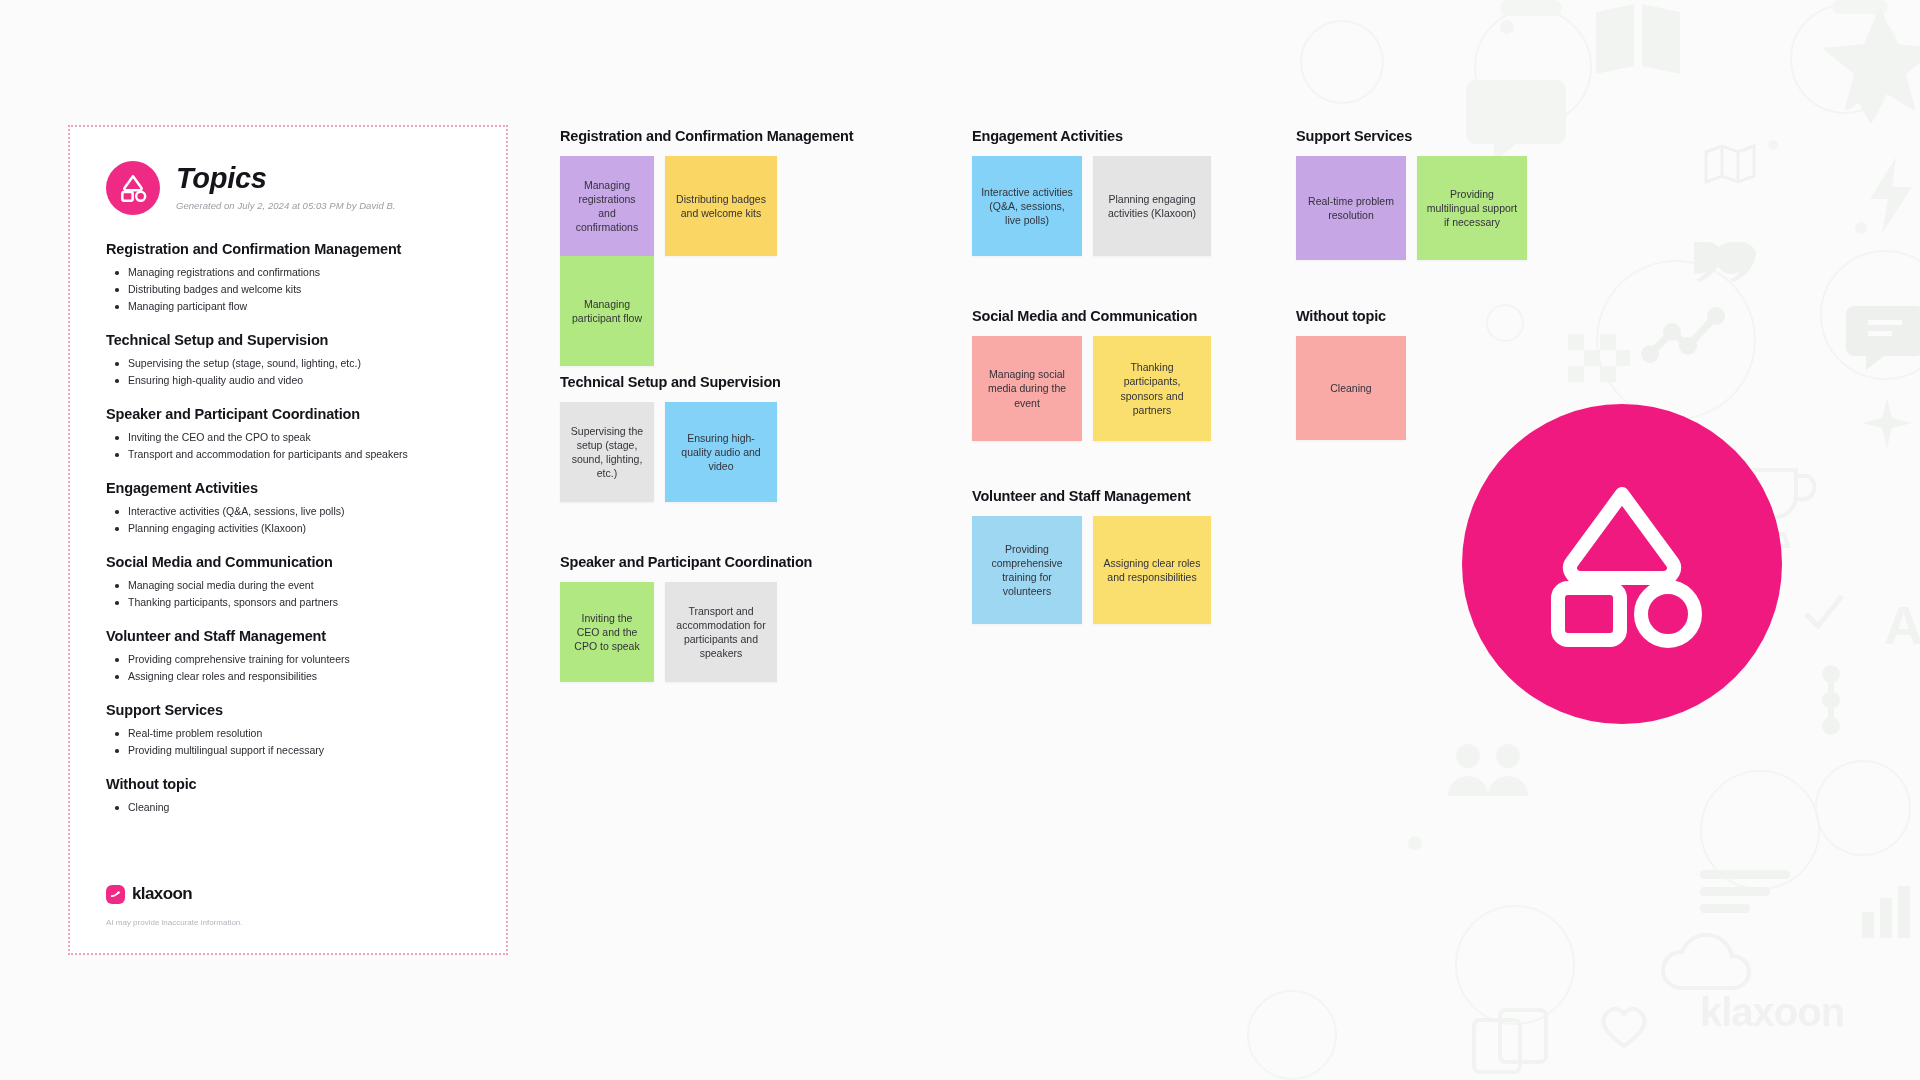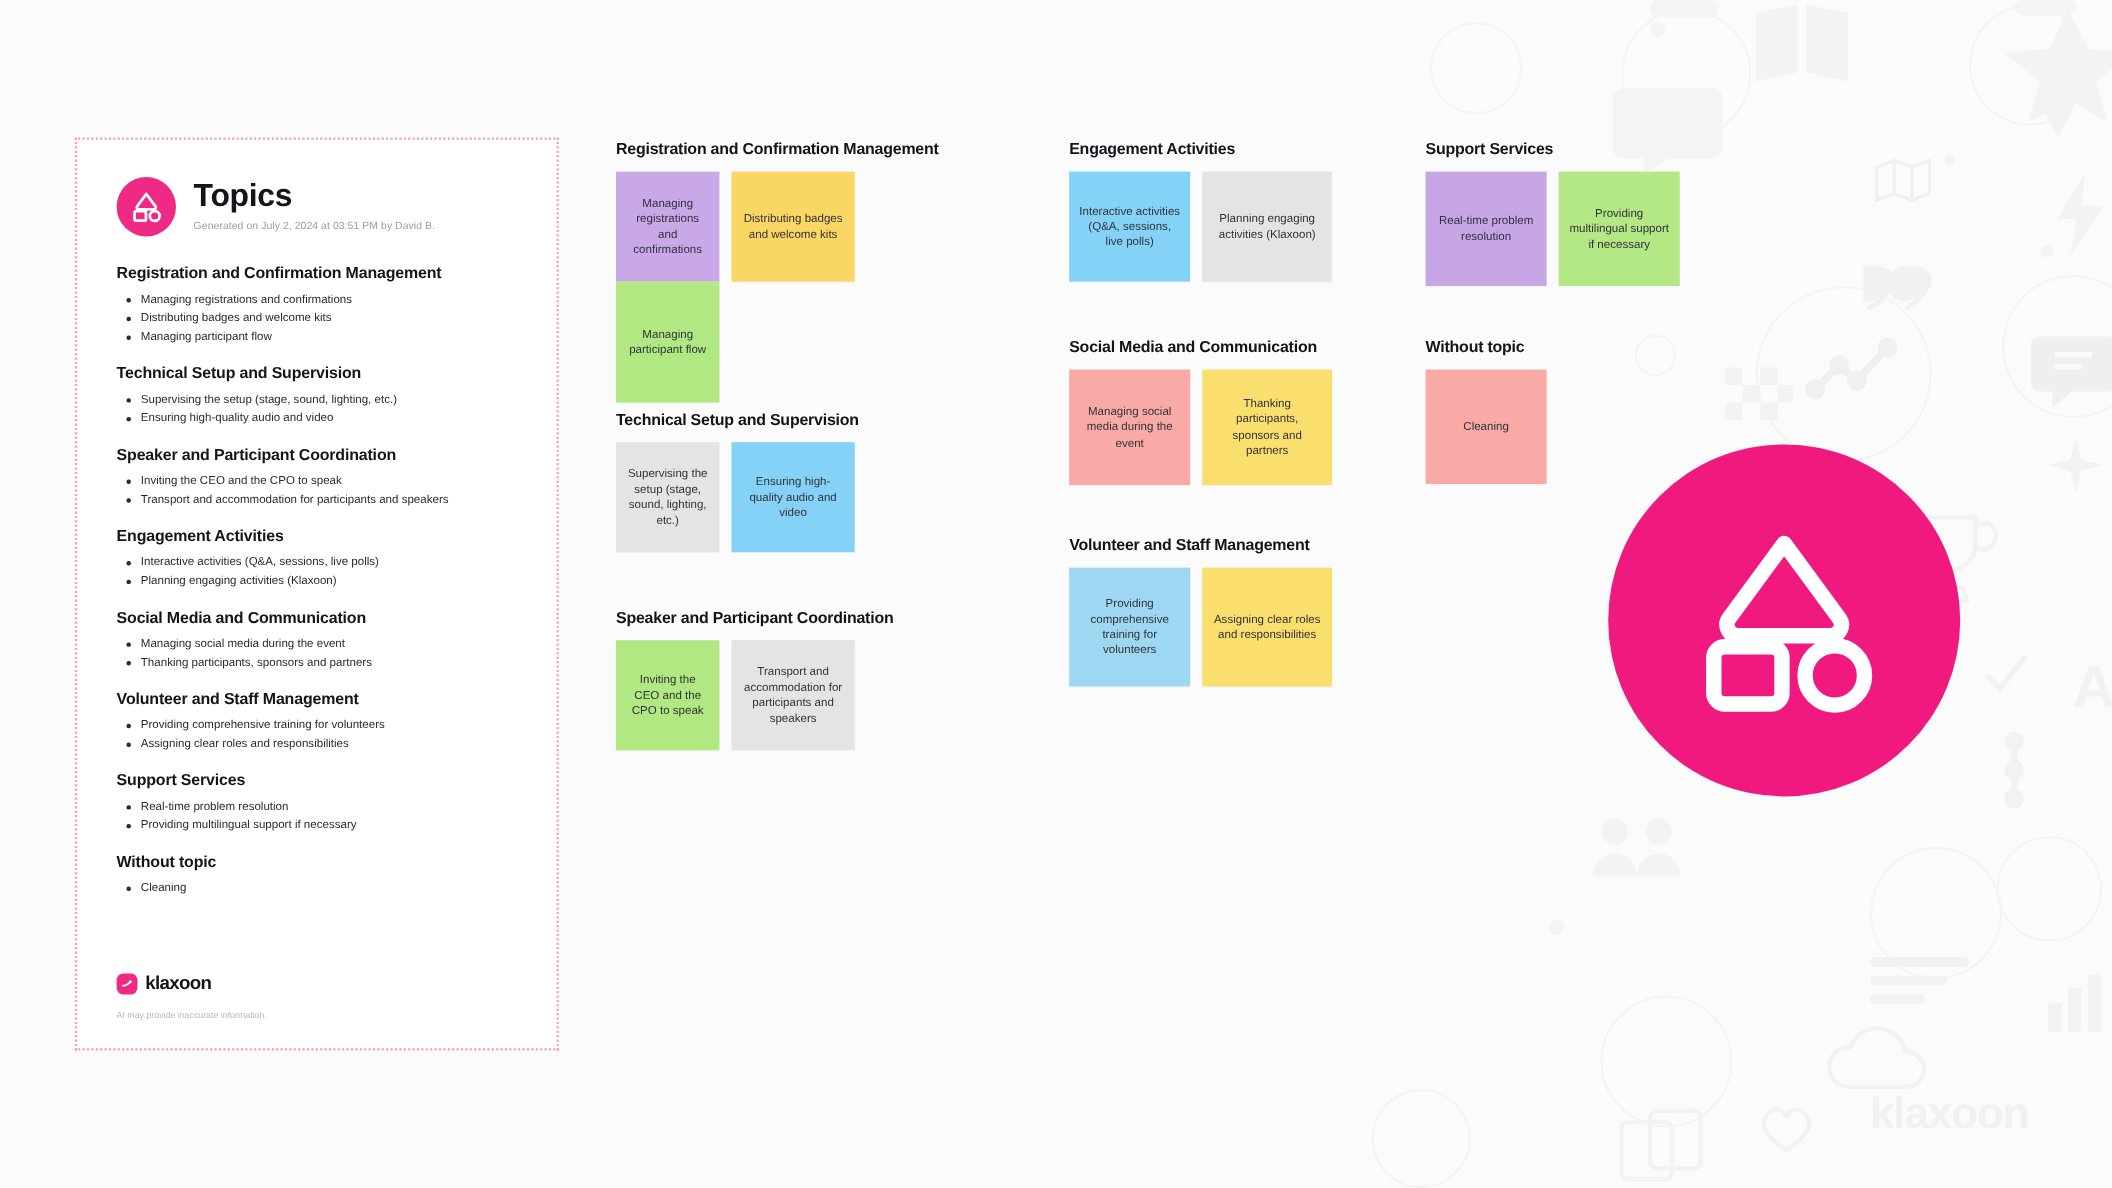--- a/index.html
+++ b/index.html
@@ -67,20 +67,21 @@
     background: #ffffff;
     border: 2px dotted #f2a0c0;
     padding: 32px 36px 0 36px;
     z-index: 2;
   }
   #panel-header {
     display: flex;
     align-items: flex-start;
     gap: 16px;
     margin-bottom: 26px;
+    font-style: italic;
   }
   #panel-logo {
     width: 54px; height: 54px;
     border-radius: 50%;
     background: #ef2a85;
     flex: 0 0 auto;
     display: flex; align-items: center; justify-content: center;
     margin-top: 2px;
   }
   #panel-title-wrap { padding-top: 4px; }
@@ -369,21 +370,21 @@
     <div id="panel-header">
       <div id="panel-logo">
         <svg width="30" height="30" viewBox="0 0 180 176" fill="none" stroke="#ffffff" stroke-width="15" stroke-linejoin="round">
           <path d="M90 18 L140 86 a10 10 0 0 1 -8 16 H48 a10 10 0 0 1 -8 -16 Z"></path>
           <rect x="26" y="112" width="62" height="52" rx="10"></rect>
           <circle cx="136" cy="138" r="27"></circle>
         </svg>
       </div>
       <div id="panel-title-wrap">
         <div id="panel-title">Topics</div>
-        <div id="panel-subtitle">Generated on July 2, 2024 at 03:51 PM by David B.</div>
+        <div id="panel-subtitle">Generated on July 2, 2024 at 05:03 PM by David B.</div>
       </div>
     </div>
 
     <div id="panel-sections">
         <div class="topic-block">
           <div class="topic-heading">Registration and Confirmation Management</div>
           <ul class="topic-list">
             <li>Managing registrations and confirmations</li>
             <li>Distributing badges and welcome kits</li>
             <li>Managing participant flow</li>

